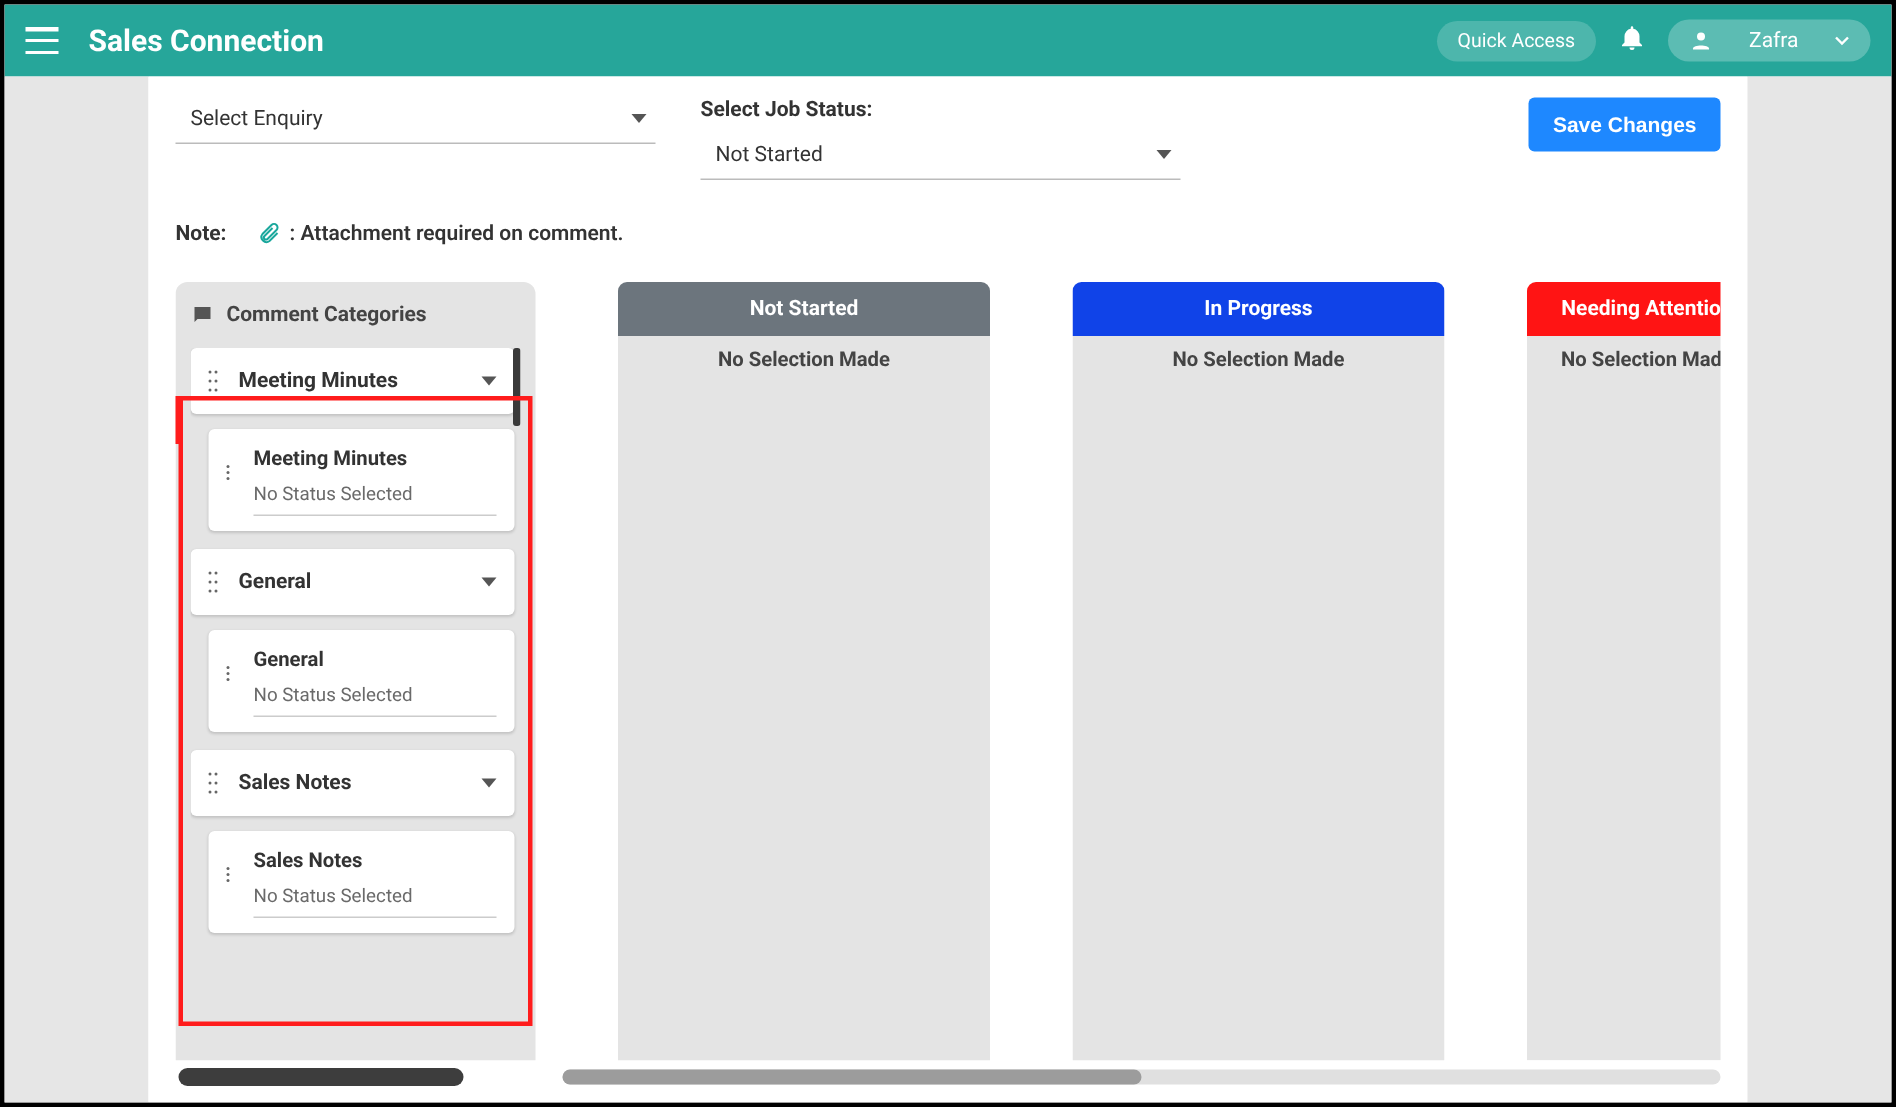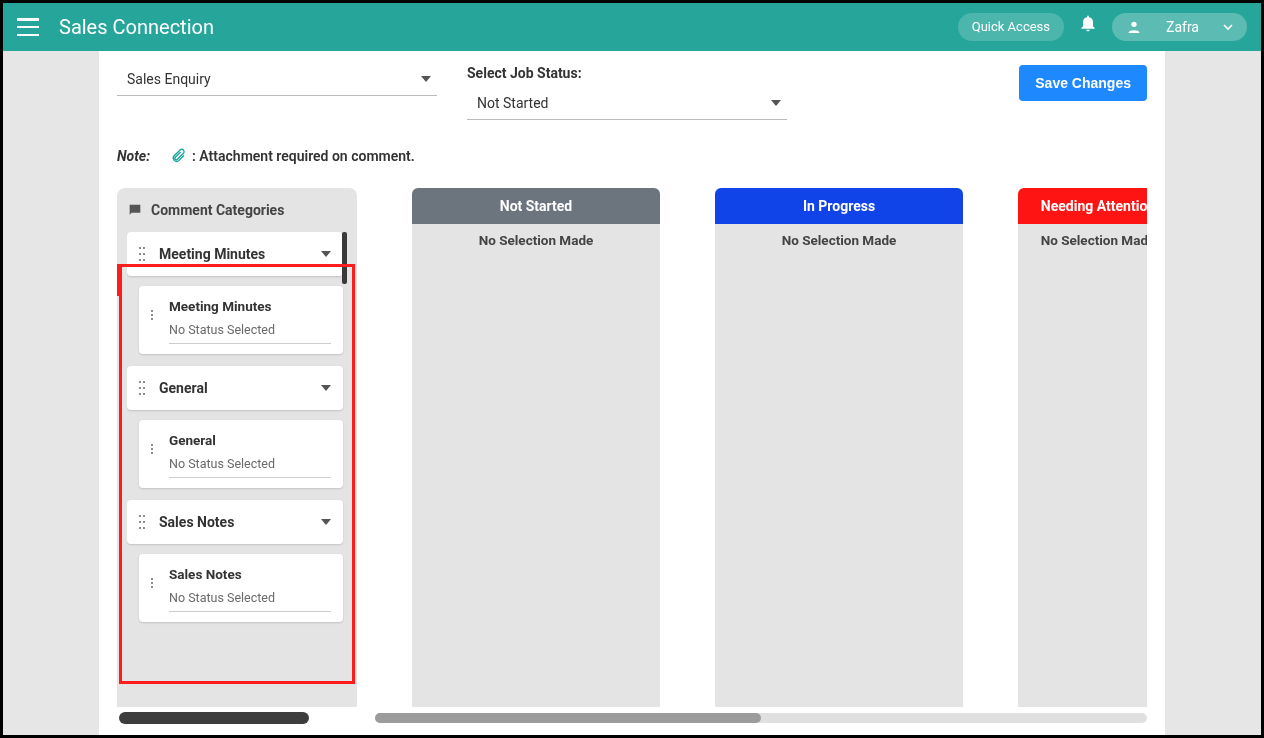--- a/index.html
+++ b/index.html
@@ -19,23 +19,23 @@
     padding: 0 14px;
     color: #fff;
   }
   .hamburger {
     width: 22px; height: 18px;
     display: flex; flex-direction: column; justify-content: space-between;
     margin-right: 20px;
     cursor: pointer;
   }
   .hamburger span { height: 2.5px; background: #fff; }
-  .app-title { font-weight: 400; font-size: 20px; margin-right: 80px; }
+  .app-title { font-weight: 700; font-size: 20px; margin-right: 80px; }
   .tagline { font-size: 14px; font-weight: 400; }
-  .topbar-right { margin-left: auto; display: flex; gap: 14px; }
+  .topbar-right { margin-left: auto; display: flex; align-items: center; gap: 14px; }
   .quick-access {
     background: rgba(255,255,255,0.18);
     color: #fff;
     padding: 6px 14px;
     border-radius: 16px;
     font-size: 13px;
     cursor: pointer;
   }
   .bell-icon svg { width: 20px; height: 20px; fill: #fff; }
   .user-chip {
@@ -87,21 +87,21 @@
     cursor: pointer;
     height: 36px;
   }
 
   .note-row {
     display: flex; align-items: center; gap: 6px;
     margin-top: 26px;
     font-size: 14px;
     color: #333;
   }
-  .note-label { font-style: italic; font-weight: 700; margin-right: 4px; }
+  .note-label { font-weight: 700; margin-right: 4px; }
   .note-text { font-weight: 600; }
   .clip-icon { color: #1aa79c; margin-left: 10px; display: inline-flex; }
   .clip-icon svg { width: 16px; height: 20px; stroke: #1aa79c; }
 
   .board {
     margin-top: 22px;
     flex: 1;
     display: flex;
     gap: 0;
     overflow: hidden;
@@ -271,21 +271,21 @@
 </div>
 
 <div class="page-wrap">
   <div class="gutter"></div>
 
   <div class="content">
 
     <div class="filters-row">
       <div class="filter-block">
         <div class="select-wrap">
-          <span class="select-value">Sales Enquiry</span>
+          <span class="select-value">Select Enquiry</span>
           <span class="caret"></span>
         </div>
       </div>
       <div class="filter-block">
         <div class="filter-label">Select Job Status:</div>
         <div class="select-wrap">
           <span class="select-value">Not Started</span>
           <span class="caret"></span>
         </div>
       </div>

